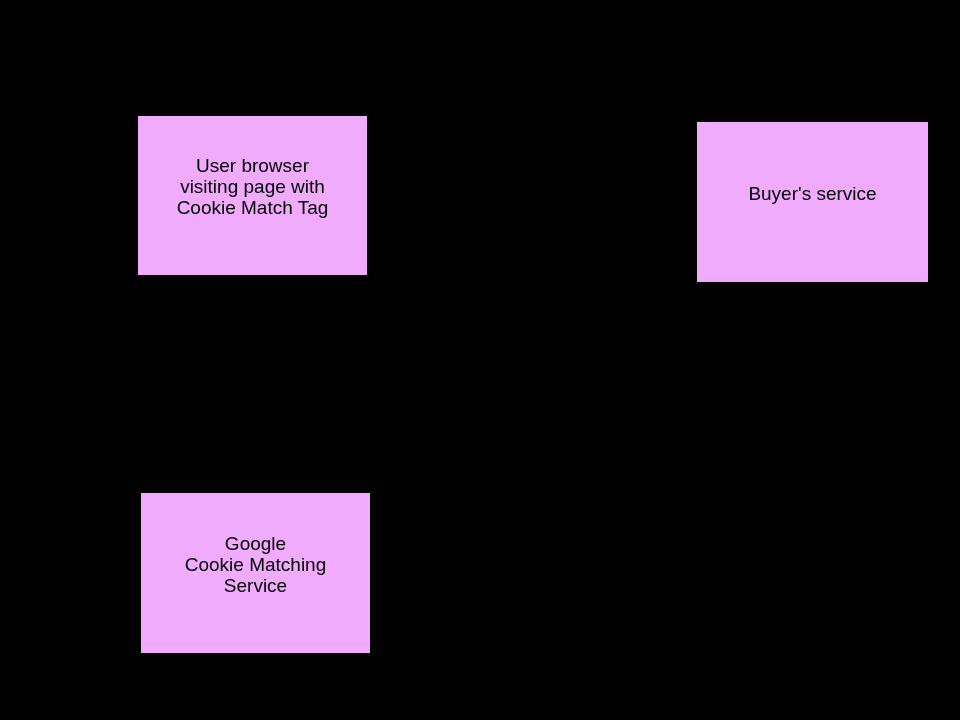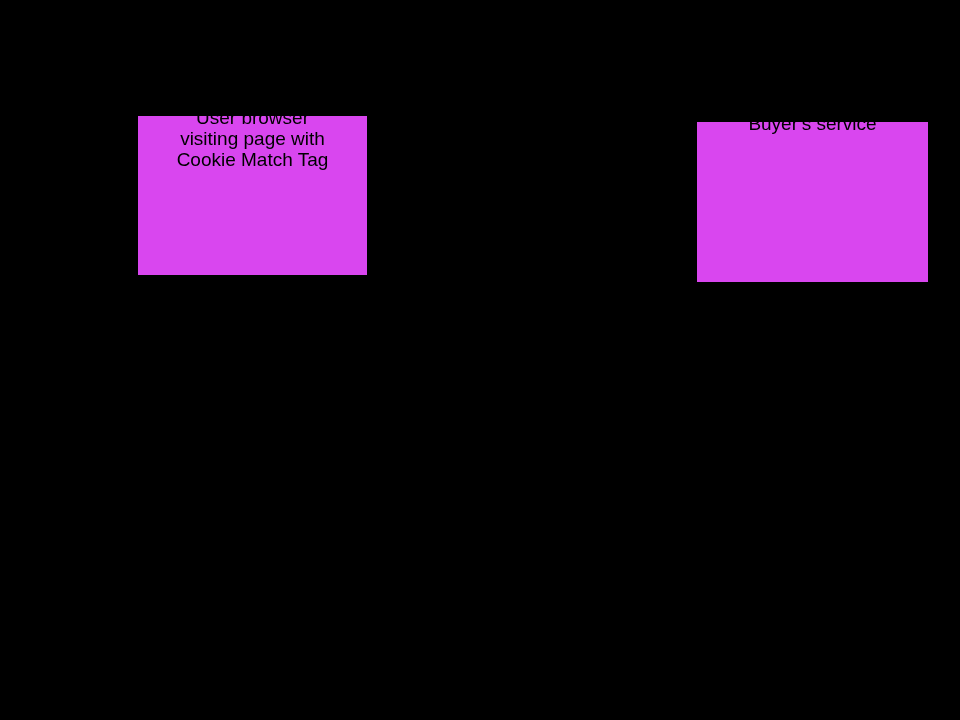--- a/index.html
+++ b/index.html
@@ -15,24 +15,24 @@
   }
   .canvas {
     position: relative;
     width: 960px;
     height: 720px;
     background: #000000;
   }
   .node {
     position: absolute;
     box-sizing: border-box;
-    background: #d946ef;
+    background: #f0abfc;
     border: 1px solid #000000;
     display: flex;
-    align-items: flex-start;
+    align-items: center;
     justify-content: center;
   }
   .node-label {
     display: block;
     font-size: 19px;
     line-height: 21px;
     color: #000000;
     text-align: center;
     white-space: pre-line;
     transform: translateY(-9px);
@@ -46,14 +46,19 @@
   <div class="node" style="left:137px; top:115px; width:231px; height:161px;">
     <span class="node-label">User browser
 visiting page with
 Cookie Match Tag</span>
   </div>
 
   <div class="node" style="left:696px; top:121px; width:233px; height:162px;">
     <span class="node-label">Buyer's service</span>
   </div>
 
+  <div class="node" style="left:140px; top:492px; width:231px; height:162px;">
+    <span class="node-label">Google
+Cookie Matching
+Service</span>
+  </div>
 
 </div>
 
 </body></html>

